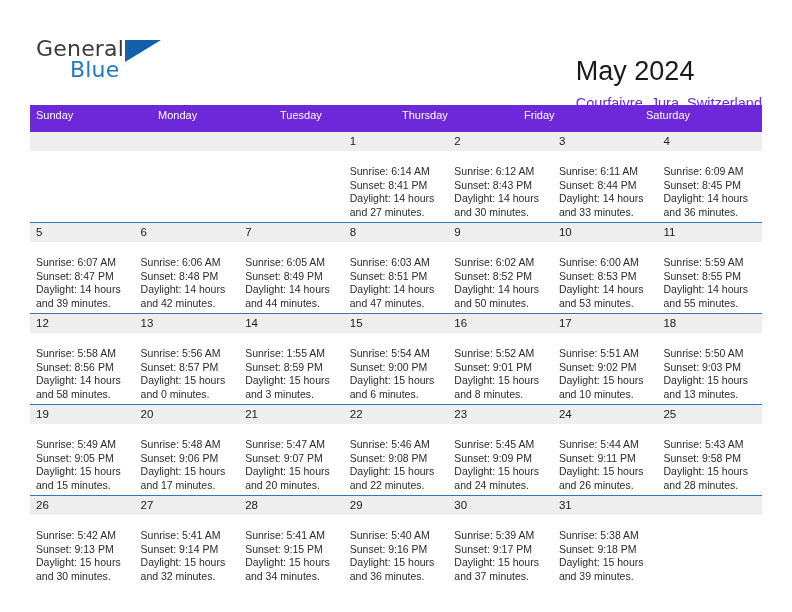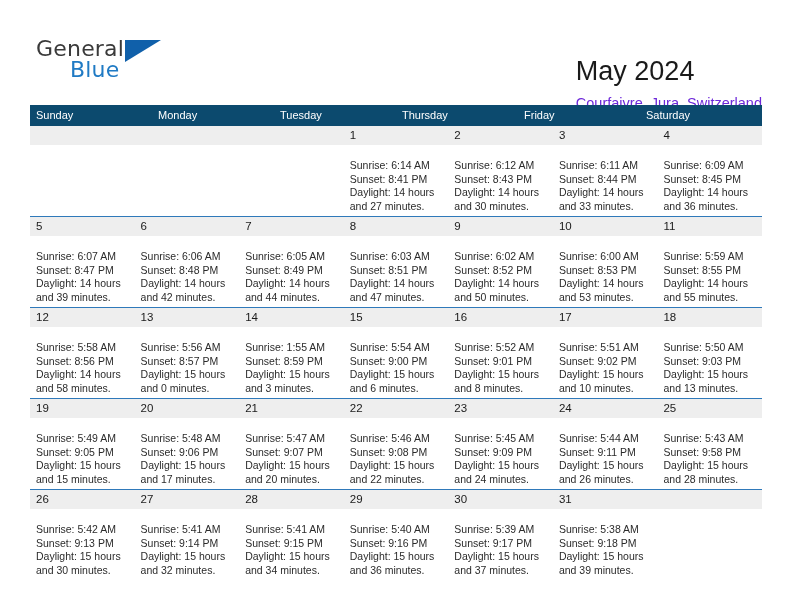--- a/index.html
+++ b/index.html
@@ -91,22 +91,22 @@
 
   
   .calendar {
     position: absolute;
     left: 30px;
     top: 105px;
     width: 732px;
   }
   .cal-head {
     display: flex;
-    background: #0c4a6e;
-    height: 21px;
+    background: #6d28d9;
+    height: 27px;
   }
   .cal-head .hcell {
     flex: 1 1 0;
     color: #ffffff;
     font-size: 11px;
     line-height: 21px;
     padding-left: 6px;
     box-sizing: border-box;
     white-space: nowrap;
     overflow: hidden;

